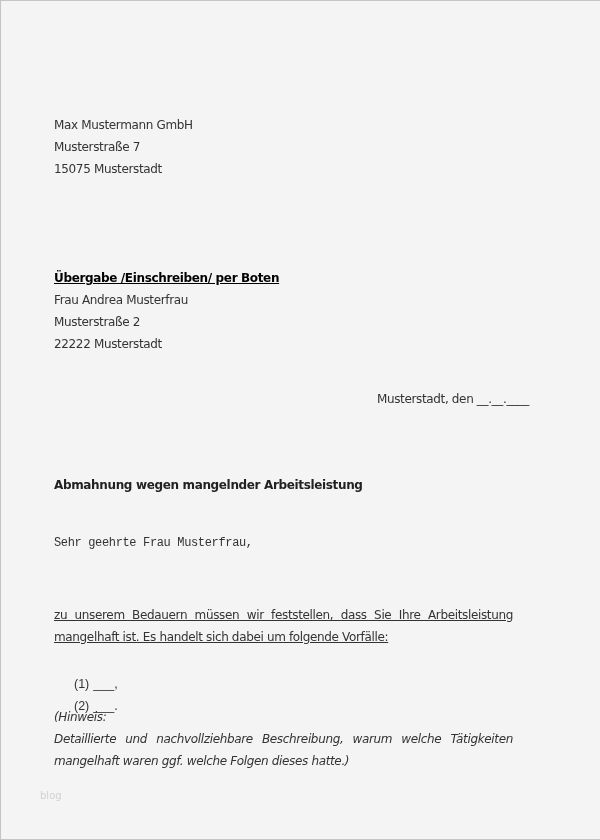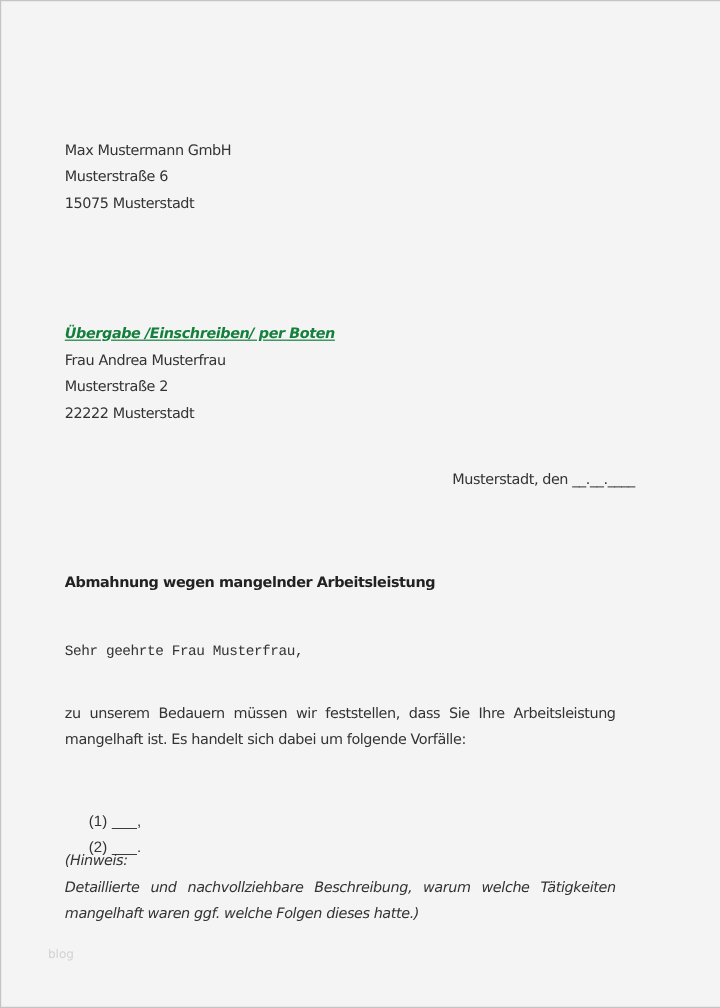--- a/index.html
+++ b/index.html
@@ -21,46 +21,46 @@
       color: #333333;
       letter-spacing: -0.35px;
       padding-left: 16px;
     }
     .abs { position: absolute; }
     .line { line-height: 22px; height: 22px; white-space: nowrap; }
     .sender { left: 53px; top: 113px; }
     .recipient { left: 53px; top: 266px; }
     .delivery {
       font-weight: bold;
-      font-style: italic;
       text-decoration: underline;
-      color: #15803d;
+      color: #000000;
     }
     .dateline {
       right: 86px;
       top: 387px;
       line-height: 22px;
       white-space: nowrap;
     }
     .subject {
       left: 53px;
       top: 473px;
       font-weight: bold;
       color: #222222;
       line-height: 22px;
       white-space: nowrap;
     }
     .salutation { left: 53px; top: 531px; line-height: 22px; white-space: nowrap; font-family: Liberation Mono, monospace; }
     .body {
       left: 53px;
-      top: 582px;
+      top: 603px;
       width: 459px;
       line-height: 22px;
       text-align: justify;
       text-align-last: left;
+      text-decoration: underline;
     }
     .body .first {
       display: block;
       text-align: justify;
       text-align-last: justify;
       word-spacing: 2px;
     }
     .list { left: 73px; top: 672px; }
     .list .item {
       line-height: 22px;
@@ -91,21 +91,21 @@
       letter-spacing: 0;
     }
   </style>
 </head>
 <body>
 
 <div class="page">
 
   <div class="abs sender">
     <div class="line">Max Mustermann GmbH</div>
-    <div class="line">Musterstraße 6</div>
+    <div class="line">Musterstraße 7</div>
     <div class="line">15075 Musterstadt</div>
   </div>
 
   <div class="abs recipient">
     <div class="line delivery">Übergabe /Einschreiben/ per Boten</div>
     <div class="line">Frau Andrea Musterfrau</div>
     <div class="line">Musterstraße 2</div>
     <div class="line">22222 Musterstadt</div>
   </div>
 

